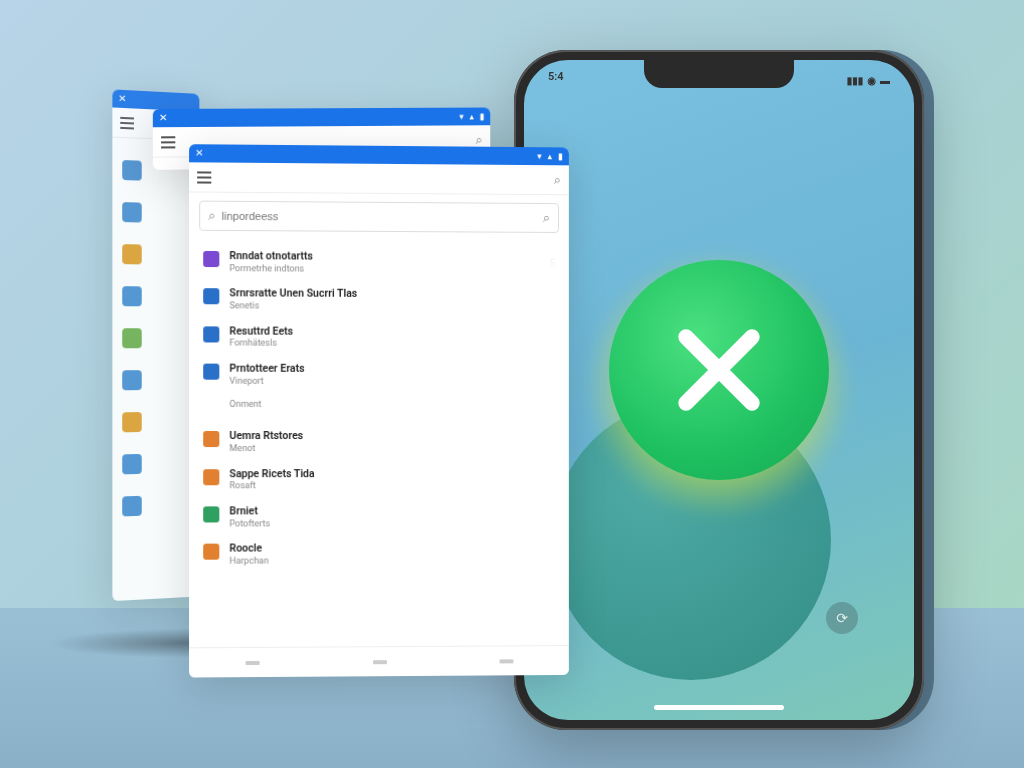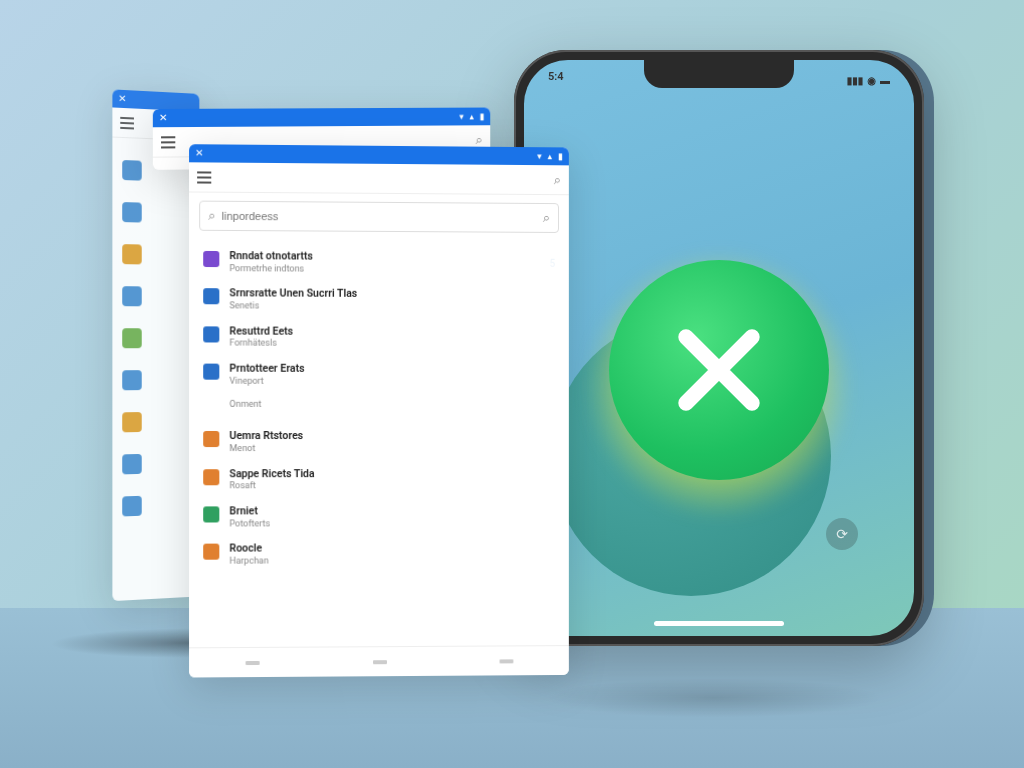--- a/index.html
+++ b/index.html
@@ -32,21 +32,21 @@
     transform: skewX(-30deg);
     z-index: 2;
   }
 
   
   .phone {
     position: absolute;
     right: 100px;
     top: 50px;
     width: 410px;
-    height: 596px;
+    height: 680px;
     border-radius: 52px;
     background: #2a2a2a;
     padding: 10px;
     z-index: 5;
     box-shadow:
       inset 0 0 0 2px #555,
       0 20px 60px rgba(0,0,0,0.25),
       10px 0 0 #5a7a90;
   }
   .phone-screen {

